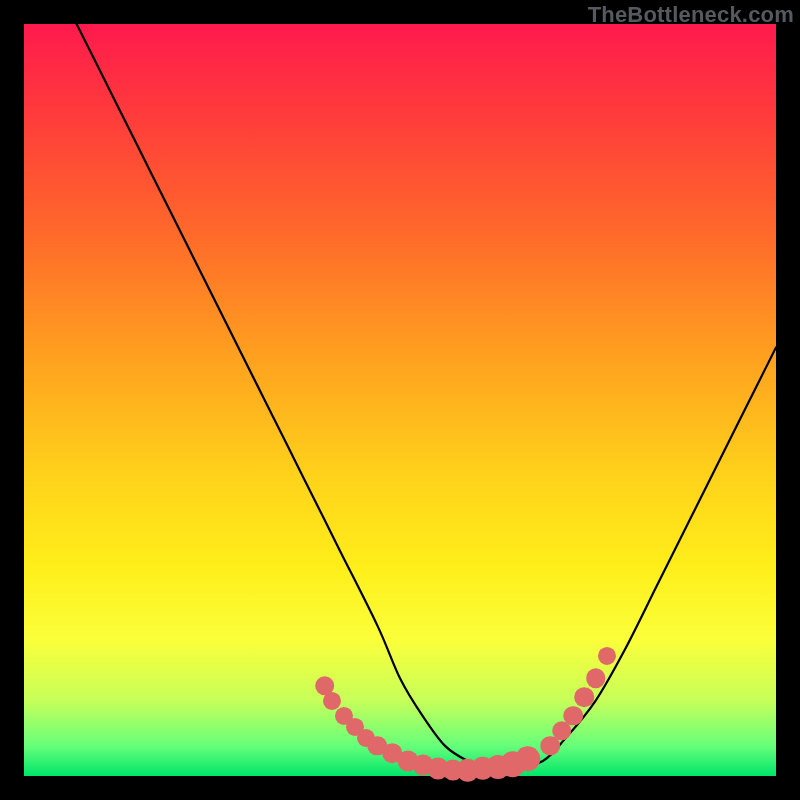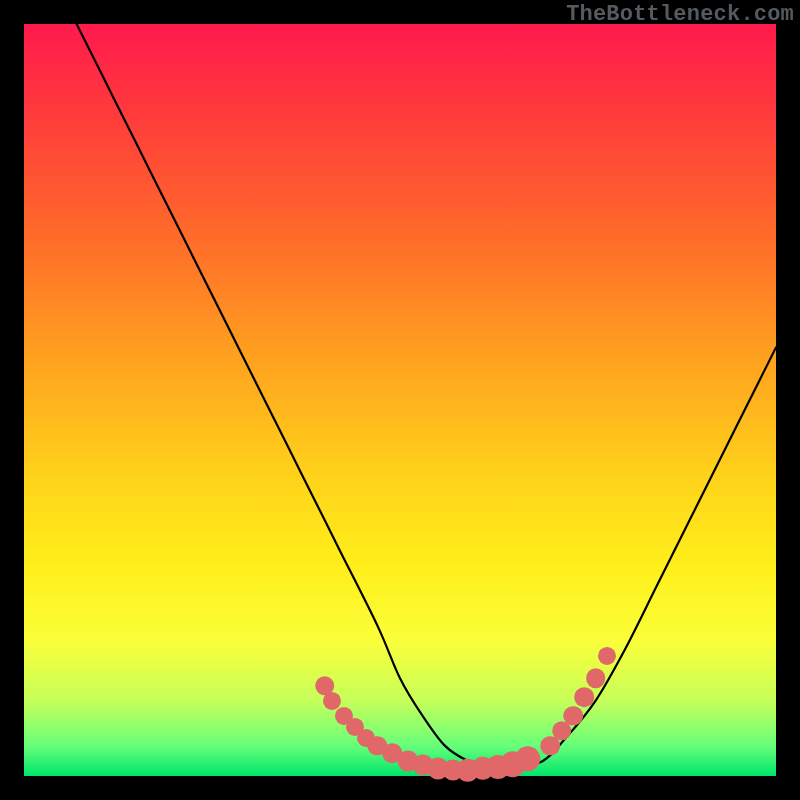--- a/index.html
+++ b/index.html
@@ -27,21 +27,21 @@
       #faff3a 82%,
       #c6ff5a 90%,
       #66ff7a 96%,
       #00e56a 100%
     );
   }
   .watermark {
     position: absolute;
     top: 2px;
     right: 6px;
-    font-family: Liberation Mono, monospace;
+    font-family: Liberation Sans, sans-serif;
     font-size: 22px;
     font-weight: 600;
     color: #555a5f;
     letter-spacing: 0.2px;
     user-select: none;
   }
   svg.curve {
     position: absolute;
     left: 0; top: 0;
     width: 100%; height: 100%;

